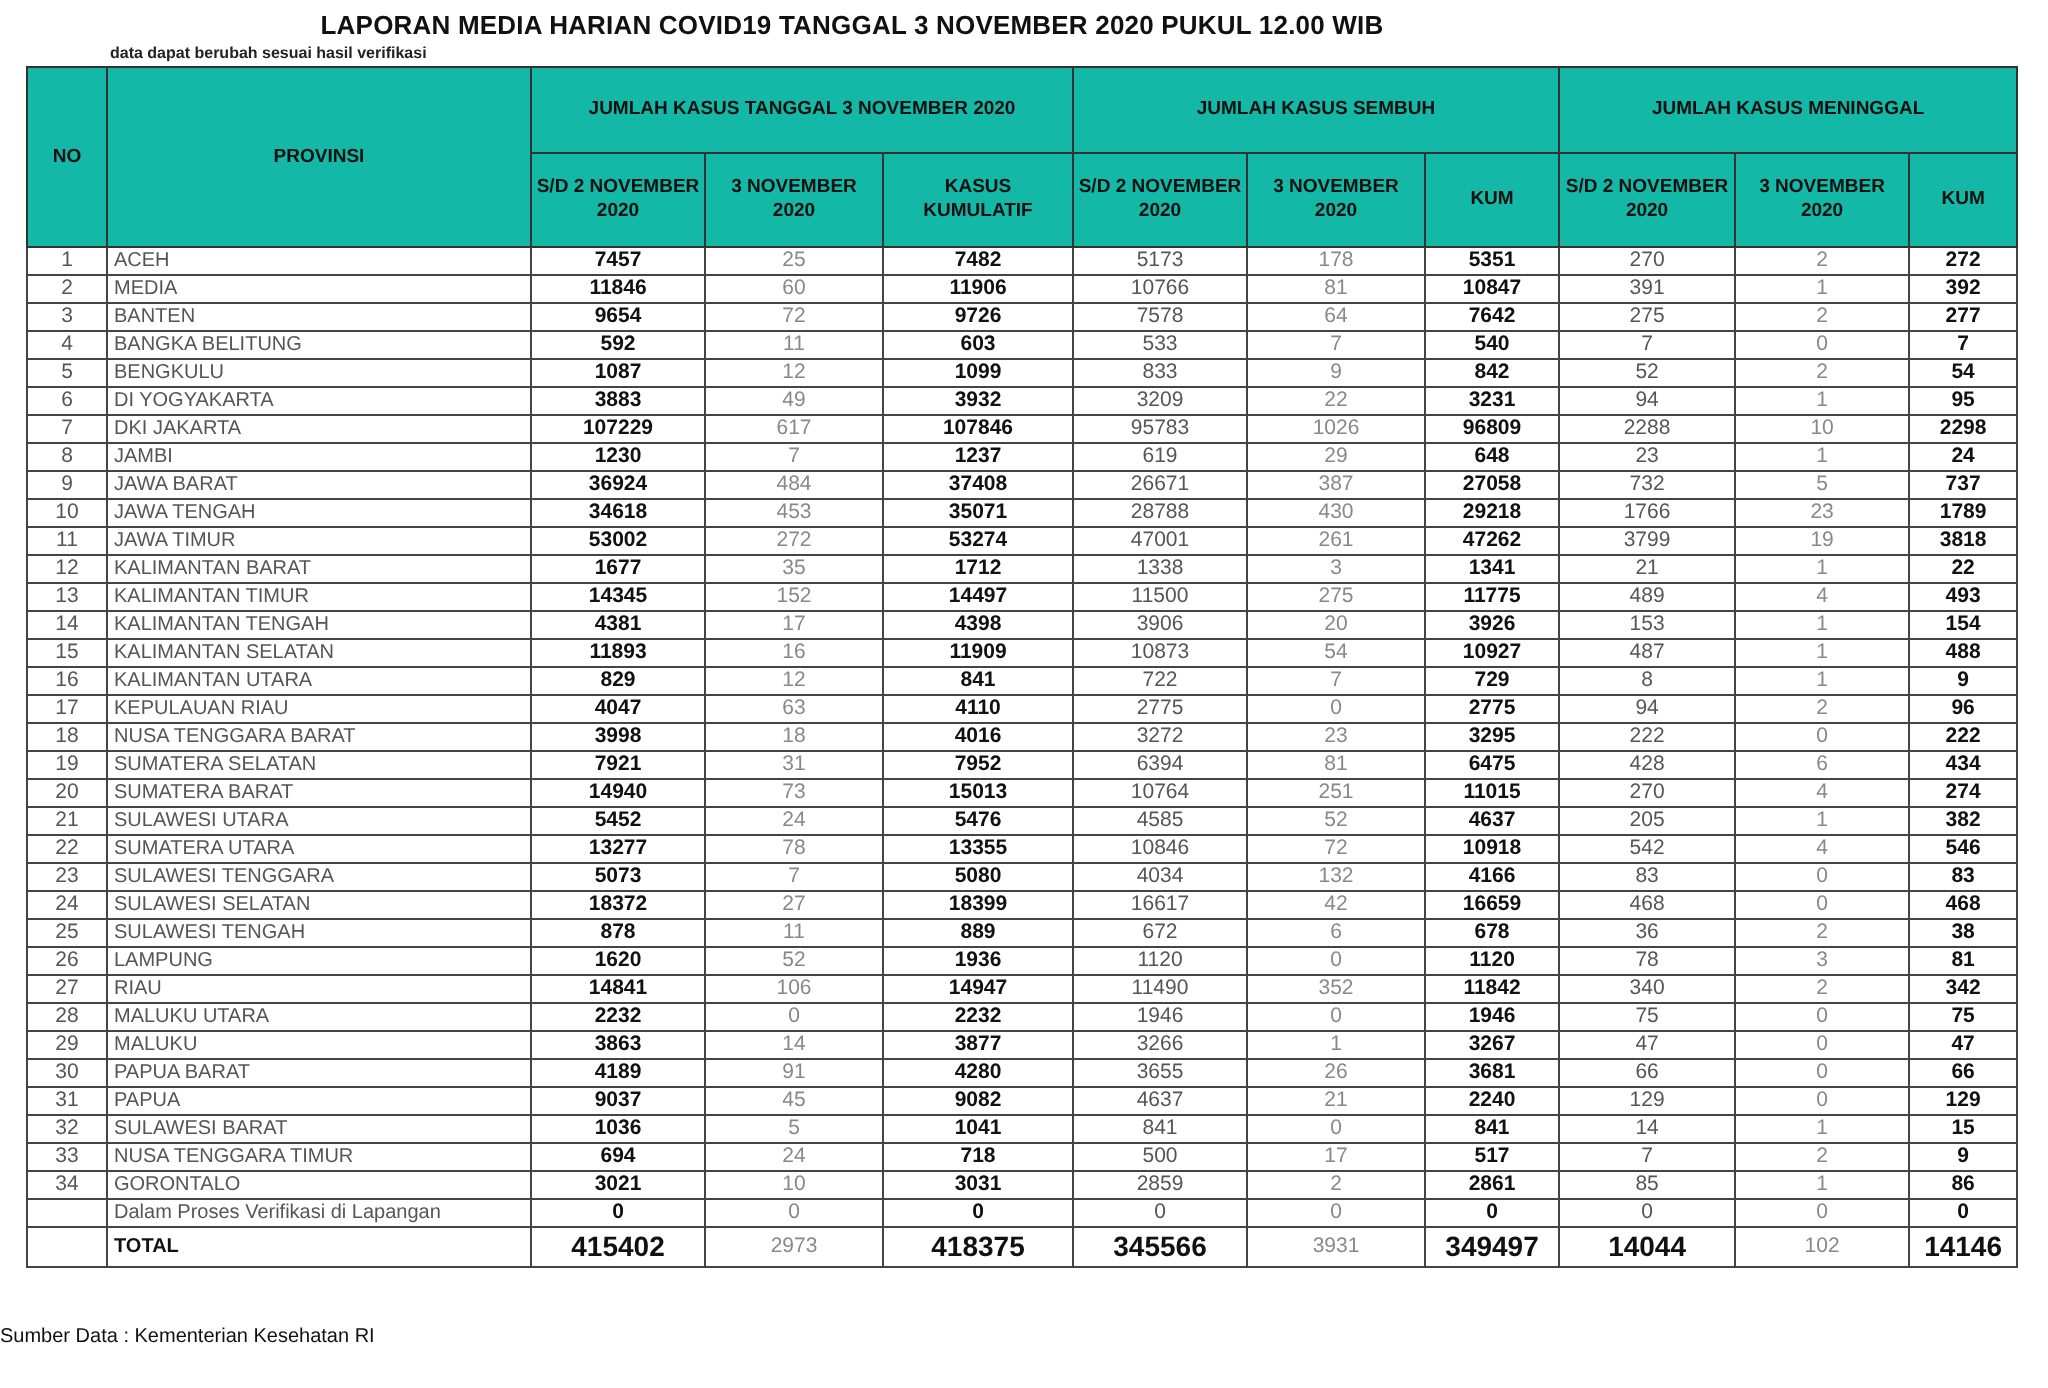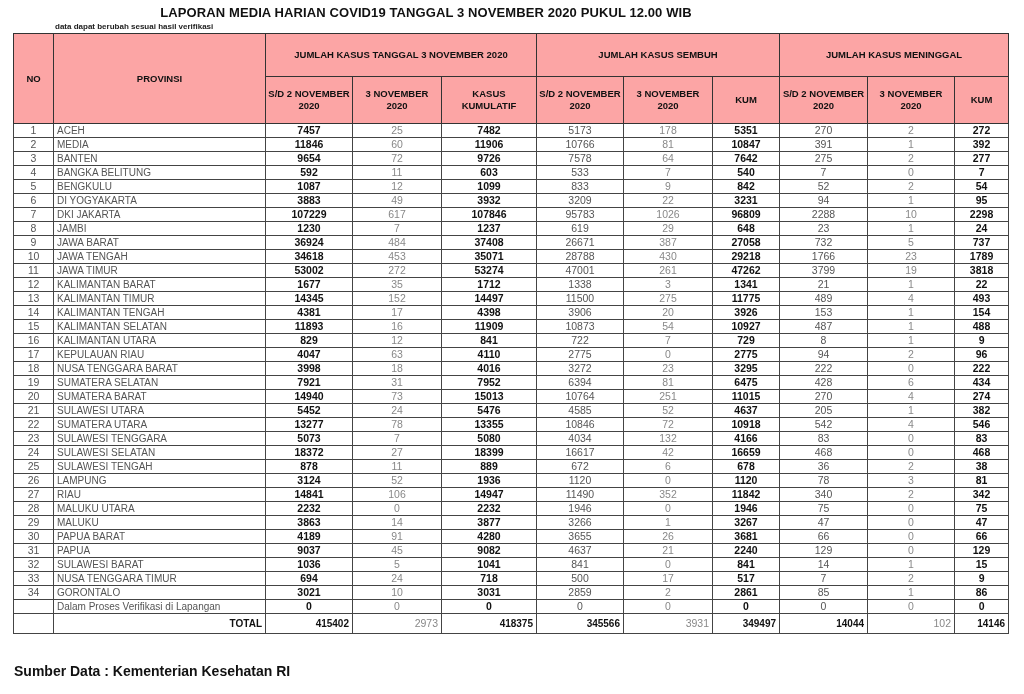--- a/index.html
+++ b/index.html
@@ -2,33 +2,33 @@
 <html><head>
 <meta charset="utf-8">
 <style>
   html, body { margin:0; padding:0; background:#ffffff; }
   body { width:1024px; height:694px; position:relative; overflow:hidden; font-family:"Liberation Sans", sans-serif; color:#111; }
   .title { position:absolute; left:0; width:852px; top:5px; text-align:center; font-weight:bold; font-size:13px; letter-spacing:0.1px; }
   .subtitle { position:absolute; left:55px; top:22px; font-weight:bold; font-size:8px; color:#222; }
   table { position:absolute; left:13px; top:33px; border-collapse:collapse; table-layout:fixed; width:995px; }
   col.c-no{width:40px} col.c-prov{width:212px} col.c1{width:87px} col.c2{width:89px} col.c3{width:95px}
   col.c4{width:87px} col.c5{width:89px} col.c6{width:67px} col.c7{width:88px} col.c8{width:87px} col.c9{width:54px}
-  th { background:#fca5a5; border:1px solid #333; font-size:9.5px; font-weight:bold; text-align:center; vertical-align:middle; line-height:12px; padding:0 2px; }
+  th { background:#14b8a6; border:1px solid #333; font-size:9.5px; font-weight:bold; text-align:center; vertical-align:middle; line-height:12px; padding:0 2px; }
   th.group { height:42px; }
   th.sub { height:46px; }
   td { border:1px solid #444; height:13px; line-height:13px; font-size:10.5px; padding:0 3px; white-space:nowrap; overflow:hidden; font-family:"Liberation Sans", sans-serif; }
   td.no { text-align:center; color:#555; }
   td.prov { color:#555; font-size:10px;margin-left:48px; }
   td.n { text-align:center; color:#555; }
   td.b { text-align:center; font-weight:bold; color:#111; }
   td.g { text-align:center; color:#888; }
-  tr.total td { height:19px; line-height:19px;text-align:right; }
-  tr.total td.b { font-size:10px; }
+  tr.total td { height:19px; line-height:19px; }
+  tr.total td.b { font-size:14px; }
   tr.total td.prov { font-weight:bold; color:#111; }
-  .source { position:absolute; left:14px; top:663px; font-weight:bold; font-size:14px; color:#111; }
+  .source { position:absolute; left:0; top:663px; font-weight:normal; font-size:10px; color:#111; }
 </style>
 </head>
 <body>
 
 <div class="title">LAPORAN MEDIA HARIAN COVID19 TANGGAL 3 NOVEMBER 2020 PUKUL 12.00 WIB</div>
 <div class="subtitle">data dapat berubah sesuai hasil verifikasi</div>
 
 <table>
   <colgroup>
     <col class="c-no">
@@ -385,21 +385,21 @@
         <td class="n">672</td>
         <td class="g">6</td>
         <td class="b">678</td>
         <td class="n">36</td>
         <td class="g">2</td>
         <td class="b">38</td>
       </tr>
       <tr>
         <td class="no">26</td>
         <td class="prov">LAMPUNG</td>
-        <td class="b">3124</td>
+        <td class="b">1620</td>
         <td class="g">52</td>
         <td class="b">1936</td>
         <td class="n">1120</td>
         <td class="g">0</td>
         <td class="b">1120</td>
         <td class="n">78</td>
         <td class="g">3</td>
         <td class="b">81</td>
       </tr>
       <tr>

